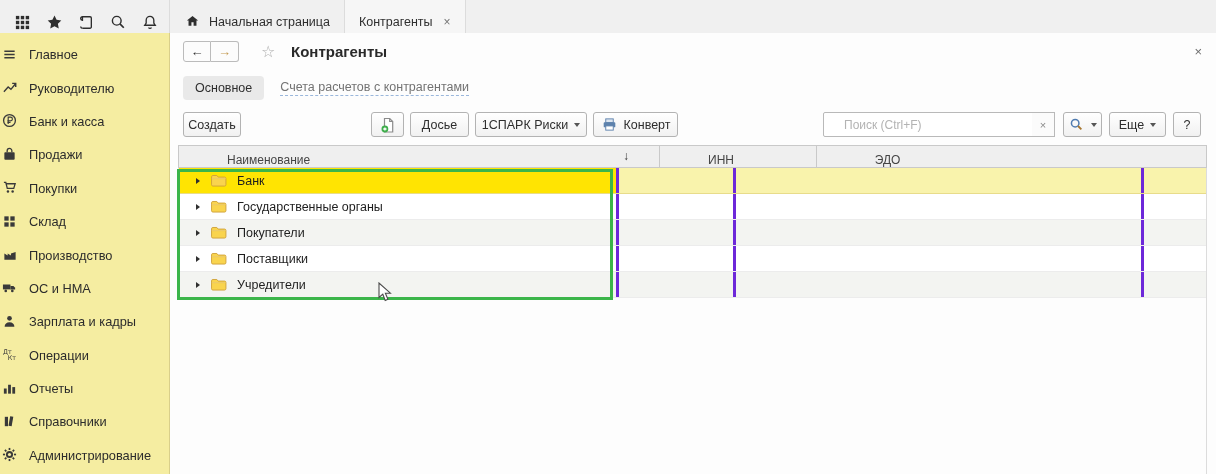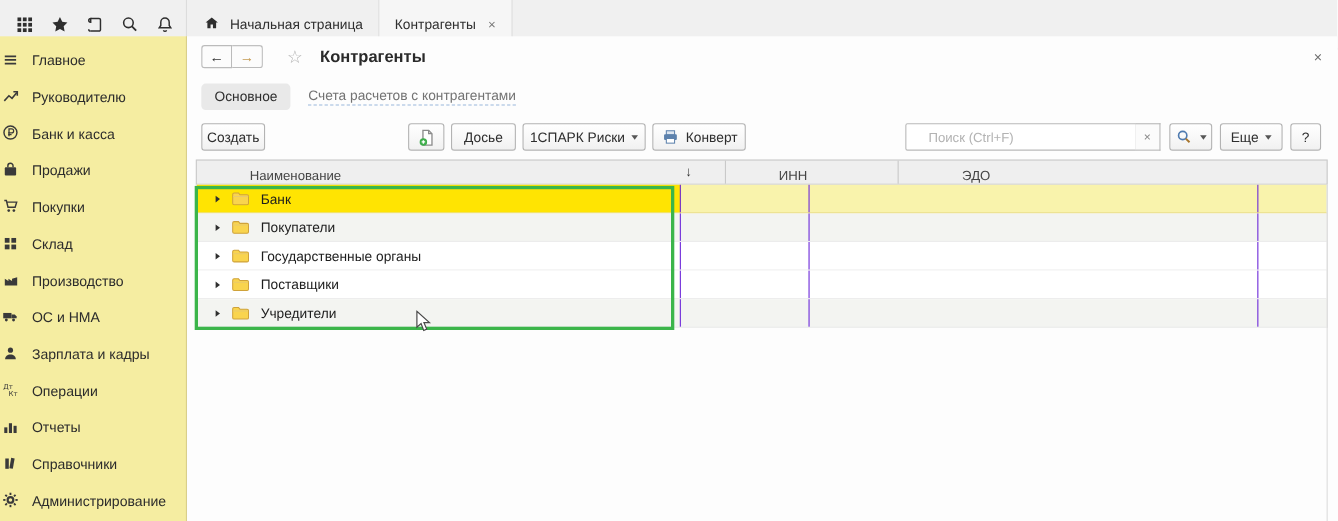--- a/index.html
+++ b/index.html
@@ -67,21 +67,21 @@
   .thead { display:flex; height:23px; background:#efefef; border:1px solid #c9c9c9;
     font-size:12px; color:#454545; }
   .th { display:flex; align-items:flex-end; padding-left:8px; border-right:1px solid #c9c9c9; position:relative; cursor:pointer;margin-left:40px; }
   .th1 { width:441px; } .th2 { width:117px; } .th3 { width:408px; }
   .th4 { width:61px; border-right:none; justify-content:center; padding-left:0; }
   .sort { position:absolute; right:30px; top:3px; font-size:12px; color:#333; }
   .tbody { border-left:1px solid #e6e6e6; border-right:1px solid #dcdcdc; background:#fff; }
   .trow { display:flex; height:26px; border-bottom:1px solid #ececec; background:#fff; cursor:pointer; }
   .trow.stripe { background:#f3f4f1; }
   .trow.selected { background:#f9f3ac; border-bottom-color:#e8dc8a; }
-  .td { height:100%; border-right:1px solid #6d28d9; }
+  .td { height:100%; border-right:3px solid #6d28d9; }
   .td1 { width:440px; display:flex; align-items:center; padding-left:17px; gap:10px;
     font-size:12.5px; color:#1e1e1e; }
   .trow.selected .td1 { background:#ffe402; }
   .td2 { width:117px; } .td3 { width:408px; } .td4 { width:62px; border-right:none; }
   .expander { width:0; height:0; border-left:4px solid #2f2f2f;
     border-top:3.5px solid transparent; border-bottom:3.5px solid transparent; flex:none; }
   .folder { display:flex; align-items:center; flex:none; }
   .right-rail { position:absolute; left:1036px; top:135px; bottom:0; width:1px; background:#dcdcdc; }
   
   .green-box { position:absolute; left:7px; top:136px; width:436px; height:131px;
@@ -371,45 +371,45 @@
                   <path d="M1.5 3c0-.8.6-1.4 1.4-1.4h4.3l1.4 1.7h7c.8 0 1.4.6 1.4 1.4v6.9c0 .8-.6 1.4-1.4 1.4H2.9c-.8 0-1.4-.6-1.4-1.4z" fill="#f9d44e" stroke="#cfa23a"></path>
                   <path d="M1.8 5h14.9" stroke="#e9c96d" stroke-width="1"></path>
                 </svg>
               </span>
               <span>Банк</span>
             </div>
             <div class="td td2"></div>
             <div class="td td3"></div>
             <div class="td td4"></div>
           </div>
+          <div class="trow">
+            <div class="td td1">
+              <span class="expander"></span>
+              <span class="folder">
+                <svg width="17" height="13" viewBox="0 0 18 14">
+                  <path d="M1.5 3c0-.8.6-1.4 1.4-1.4h4.3l1.4 1.7h7c.8 0 1.4.6 1.4 1.4v6.9c0 .8-.6 1.4-1.4 1.4H2.9c-.8 0-1.4-.6-1.4-1.4z" fill="#f9d44e" stroke="#cfa23a"></path>
+                  <path d="M1.8 5h14.9" stroke="#e9c96d" stroke-width="1"></path>
+                </svg>
+              </span>
+              <span>Государственные органы</span>
+            </div>
+            <div class="td td2"></div>
+            <div class="td td3"></div>
+            <div class="td td4"></div>
+          </div>
           <div class="trow stripe">
             <div class="td td1">
               <span class="expander"></span>
               <span class="folder">
                 <svg width="17" height="13" viewBox="0 0 18 14">
                   <path d="M1.5 3c0-.8.6-1.4 1.4-1.4h4.3l1.4 1.7h7c.8 0 1.4.6 1.4 1.4v6.9c0 .8-.6 1.4-1.4 1.4H2.9c-.8 0-1.4-.6-1.4-1.4z" fill="#f9d44e" stroke="#cfa23a"></path>
                   <path d="M1.8 5h14.9" stroke="#e9c96d" stroke-width="1"></path>
                 </svg>
               </span>
               <span>Покупатели</span>
-            </div>
-            <div class="td td2"></div>
-            <div class="td td3"></div>
-            <div class="td td4"></div>
-          </div>
-          <div class="trow">
-            <div class="td td1">
-              <span class="expander"></span>
-              <span class="folder">
-                <svg width="17" height="13" viewBox="0 0 18 14">
-                  <path d="M1.5 3c0-.8.6-1.4 1.4-1.4h4.3l1.4 1.7h7c.8 0 1.4.6 1.4 1.4v6.9c0 .8-.6 1.4-1.4 1.4H2.9c-.8 0-1.4-.6-1.4-1.4z" fill="#f9d44e" stroke="#cfa23a"></path>
-                  <path d="M1.8 5h14.9" stroke="#e9c96d" stroke-width="1"></path>
-                </svg>
-              </span>
-              <span>Государственные органы</span>
             </div>
             <div class="td td2"></div>
             <div class="td td3"></div>
             <div class="td td4"></div>
           </div>
           <div class="trow">
             <div class="td td1">
               <span class="expander"></span>
               <span class="folder">
                 <svg width="17" height="13" viewBox="0 0 18 14">

